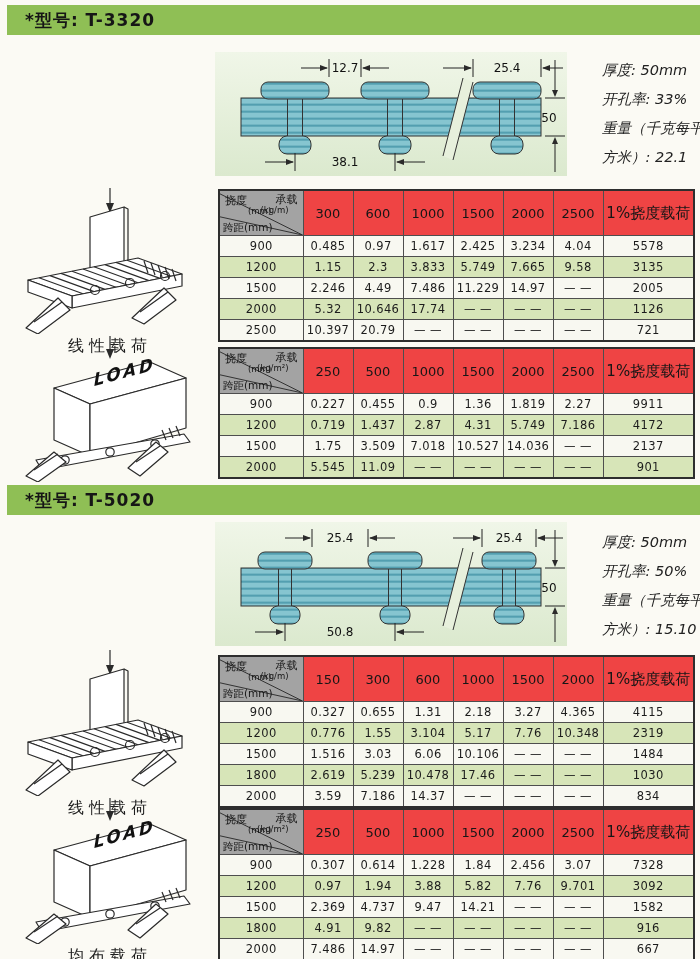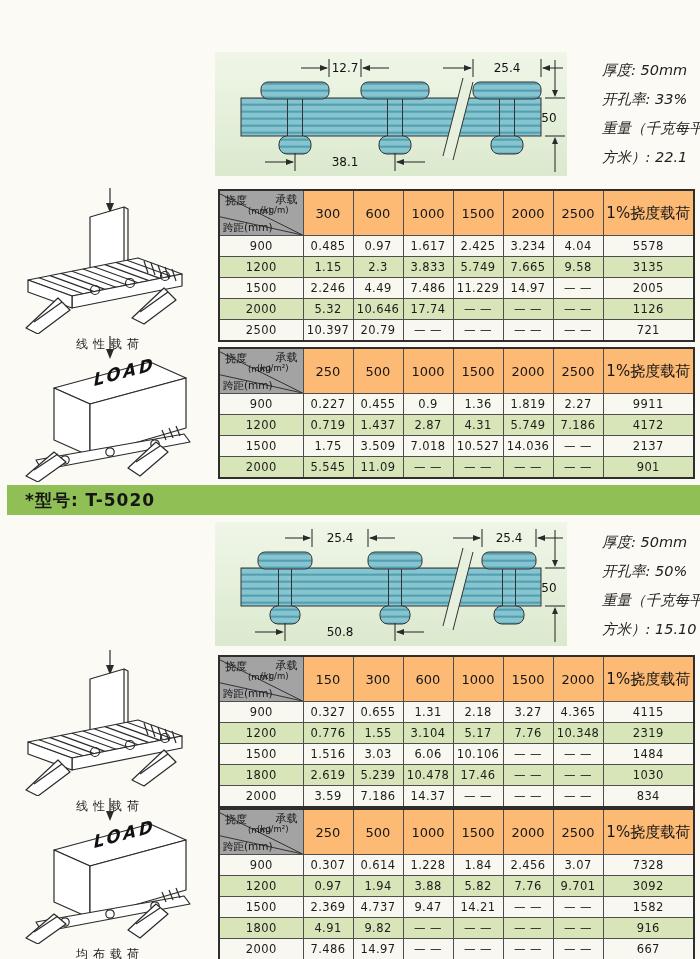--- a/index.html
+++ b/index.html
@@ -37,36 +37,36 @@
   .specs{position:absolute;left:602px;width:122px;font-style:italic;}
   .sec1 .specs{top:56px;}
   .sec2 .specs{top:48px;}
   .specs div{font-size:14.5px;line-height:29px;white-space:nowrap;color:#222;}
 
   
   .figure{position:absolute;left:8px;width:204px;text-align:center;}
   .sec1 .fig-a{top:184px;} .sec1 .fig-b{top:334px;}
   .sec2 .fig-a{top:166px;} .sec2 .fig-b{top:316px;}
   .figure svg{display:block;margin:0 auto;}
-  .fig-label{font-size:12px;letter-spacing:5px;color:#1d1d1d;margin-top:2px;}
+  .fig-label{font-size:16px;letter-spacing:5px;color:#1d1d1d;margin-top:2px;}
 
   
   .data-table{
     position:absolute;left:218px;width:475px;
     border-collapse:collapse;table-layout:fixed;
     border:2px solid #2e2e2e;
     background:#f8f8f1;
   }
   .sec1 .tbl-a{top:189px;} .sec1 .tbl-b{top:347px;}
   .sec2 .tbl-a{top:175px;} .sec2 .tbl-b{top:328px;}
   .data-table th,.data-table td{
     border:1px solid #4e4e4e;text-align:center;vertical-align:middle;
     padding:0;
   }
-  .data-table th{height:44px;background:#fdba74;font-weight:normal;font-size:13px;color:#161616;}
+  .data-table th{height:44px;background:#ef4444;font-weight:normal;font-size:13px;color:#161616;}
   .data-table th:last-child{font-size:15px;}
   .data-table col.c-span{width:84px;}
   .data-table col.c-val{width:50px;}
   .data-table col.c-last{width:91px;}
   .data-table td{height:20px;font-size:11.5px;letter-spacing:0.4px;}
   .data-table tbody tr:nth-child(even){background:#d7e5b8;}
   .data-table tbody tr:nth-child(odd){background:#f8f8f1;}
 
   
   th.corner{position:relative;background:#a3a3a3;overflow:hidden;}
@@ -81,20 +81,23 @@
 
   .line-art{stroke:#2a2a2a;fill:none;stroke-width:1.2;stroke-linejoin:round;}
   .fill-dark{fill:#2a2a2a;stroke:none;}
   .white-face{fill:#ffffff;}
 </style>
 </head>
 <body>
 
 <div class="section sec1">
 
+  <div class="title-bar">
+    <span>*型号: T-3320</span>
+  </div>
 
   <div class="cross-diagram">
     <svg width="352" height="124" viewBox="0 0 352 124">
       <defs>
         <pattern id="slabA" width="8" height="7" patternUnits="userSpaceOnUse">
           <rect width="8" height="7" fill="#86c5d0"></rect>
           <rect y="2.6" width="8" height="2.1" fill="#529aab0" opacity="0"></rect>
           <rect y="2.6" width="8" height="2.1" fill="#539fb0"></rect>
         </pattern>
       </defs>

